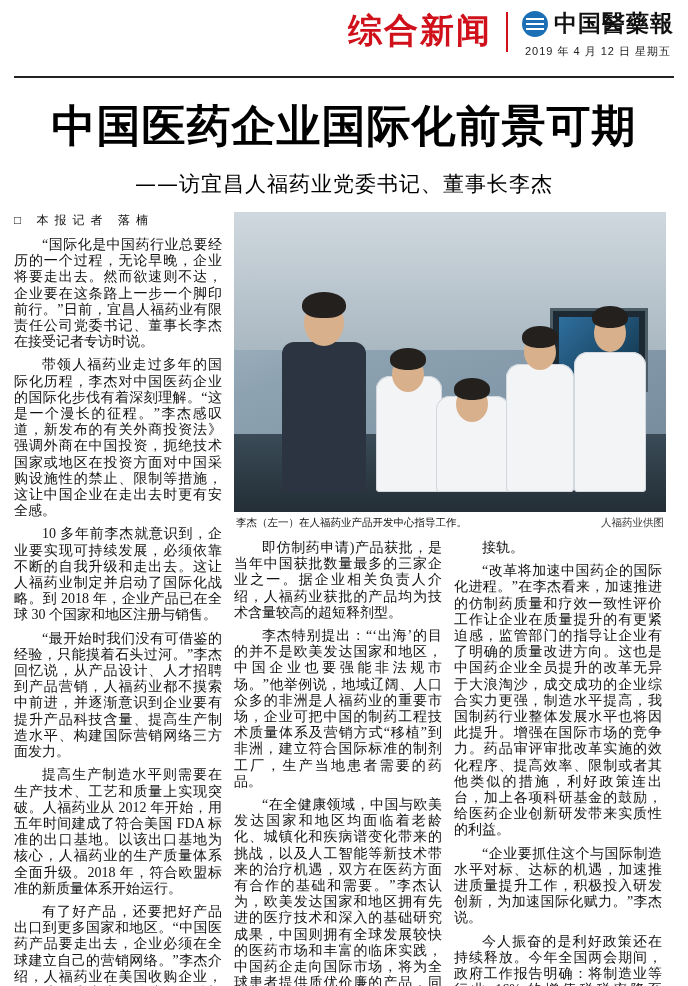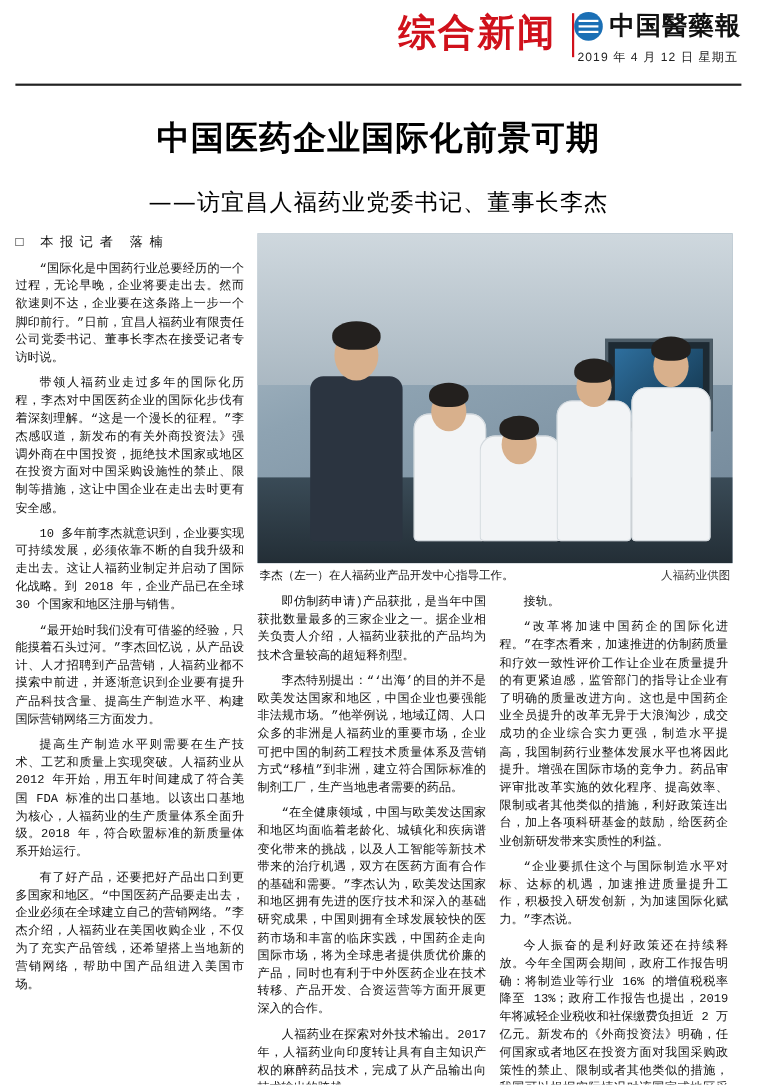--- a/index.html
+++ b/index.html
@@ -21,21 +21,21 @@
     color:#d0111b;
     font-family:"DejaVu Sans", sans-serif;
     font-weight:bold;
     font-size:34px;
     letter-spacing:2px;
     line-height:44px;
     padding-right:14px;
     white-space:nowrap;
   }
   .vdiv{width:2px;background:#d0111b;height:40px;margin-top:4px;}
-  .brandbox{display:flex;flex-direction:column;align-items:center;}
+  .brandbox{padding-left:14px;display:flex;flex-direction:column;align-items:center;}
   .brand{display:flex;align-items:center;gap:6px;}
   .brand-logo{
     width:26px;height:26px;border-radius:50%;
     background:#1a6fb5;position:relative;flex:none;
   }
   .brand-logo:before{
     content:"";position:absolute;left:4px;top:7px;width:18px;height:2px;background:#fff;
     box-shadow:0 5px 0 #fff, 0 10px 0 #fff;
   }
   .brand-name{
@@ -46,21 +46,21 @@
     font-size:11px;color:#222;margin-top:5px;letter-spacing:1px;white-space:nowrap;
     font-family:"Liberation Sans", sans-serif;
   }
   .rule{height:2px;background:#222;margin:2px 0 0 0;}
 
   
   .headline{
     text-align:center;
     font-family:"DejaVu Sans", sans-serif;
     font-weight:bold;
-    font-size:30px;
+    font-size:44px;
     letter-spacing:1px;
     margin:22px 0 18px 0;
     line-height:52px;
     color:#000;
   }
   .subhead{
     text-align:center;
     font-family:"DejaVu Sans", sans-serif;
     font-weight:normal;
     font-size:21px;
@@ -71,22 +71,22 @@
 
   
   .content{display:flex;gap:12px;}
   .col{width:208px;}
   .col-wide{width:432px;}
   .byline{
     font-size:12px;font-family:"Liberation Sans", sans-serif;
     letter-spacing:6px;margin-bottom:8px;color:#111;
   }
   p.para{
-    font-size:11px;line-height:16.2px;text-align:justify;margin:0 0 7px 0;
-    text-indent:2em;color:#111;font-family:Liberation Mono, monospace;
+    font-size:14px;line-height:16.2px;text-align:justify;margin:0 0 7px 0;
+    text-indent:2em;color:#111;
   }
   h3.sub{
     font-family:"DejaVu Sans", sans-serif;
     font-weight:bold;font-size:17px;text-align:center;
     margin:12px 0 9px 0;color:#000;letter-spacing:1px;
   }
 
   
   .photo-wrap{width:432px;margin-bottom:4px;}
   .photo{

